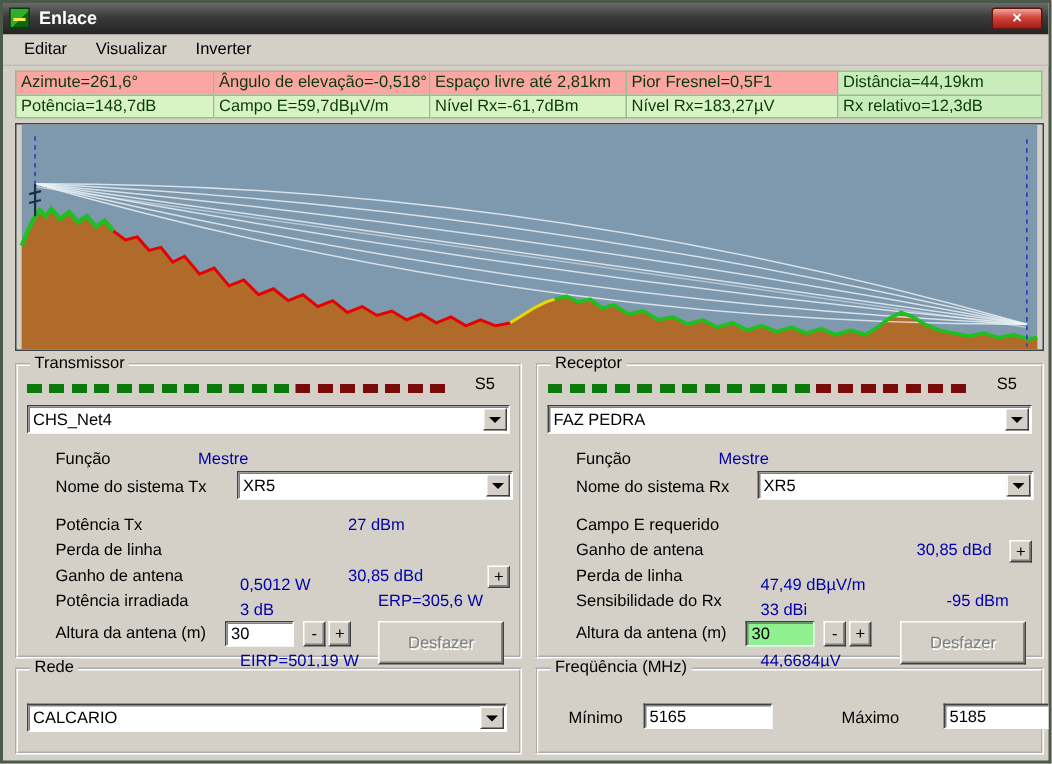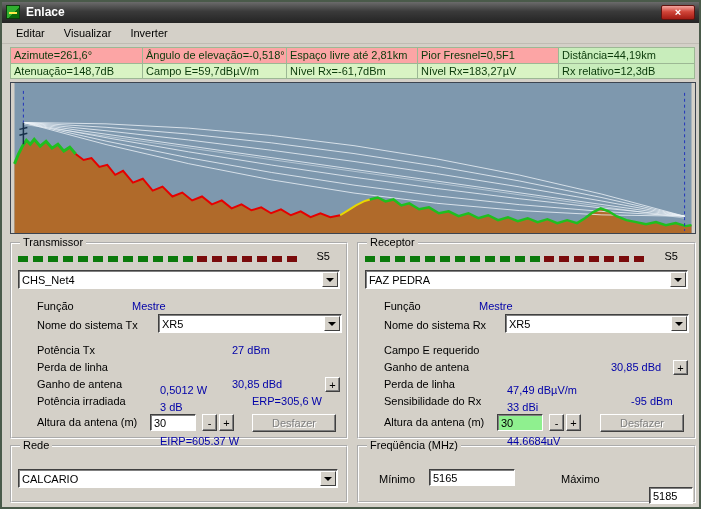--- a/index.html
+++ b/index.html
@@ -110,21 +110,21 @@
   .field.green { background:#8FF08F; }
   .btn {
     position:absolute; background:#D4D0C8; color:#000;
     border:1px solid; border-color:#fff #404040 #404040 #fff;
     box-shadow:inset -1px -1px 0 #808080;
     font-family:"Liberation Sans",sans-serif; font-size:11px; text-align:center;
     padding:0; line-height:14px; cursor:pointer;
   }
   .btn.tiny { width:15px; height:17px; }
   .btn.plusg { right:2px; top:1px; width:15px; height:15px; }
-  .btn.undo { right:6px; top:0; width:84px; height:18px; color:#808080; text-shadow:1px 1px 0 #fff; line-height:16px;text-align:center; }
+  .btn.undo { right:6px; top:0; width:84px; height:29px; color:#808080; text-shadow:1px 1px 0 #fff; line-height:16px;text-align:center; }
 
   .flabel { position:absolute; font-size:11px; color:#000; }
 </style>
 </head>
 <body>
 
 <div class="window">
 
   <div class="titlebar">
     <span class="app-icon"></span>
@@ -140,21 +140,21 @@
 
   <div class="infobar">
     <div class="info-row r1">
       <div class="info-cell c1">Azimute=261,6°</div>
       <div class="info-cell c2">Ângulo de elevação=-0,518°</div>
       <div class="info-cell c3">Espaço livre até 2,81km</div>
       <div class="info-cell c4">Pior Fresnel=0,5F1</div>
       <div class="info-cell c5">Distância=44,19km</div>
     </div>
     <div class="info-row r2">
-      <div class="info-cell c1">Atenuação=148,7dB</div>
+      <div class="info-cell c1">Potência=148,7dB</div>
       <div class="info-cell c2">Campo E=59,7dBµV/m</div>
       <div class="info-cell c3">Nível Rx=-61,7dBm</div>
       <div class="info-cell c4">Nível Rx=183,27µV</div>
       <div class="info-cell c5">Rx relativo=12,3dB</div>
     </div>
   </div>
 
   <svg class="chart" width="686" height="152" viewBox="0 0 686 152">
     <rect x="0" y="0" width="686" height="152" fill="#7E98AE"></rect>
     <path fill="#B06A2A" stroke="none" d="M0,82 L4,72 L8,64 L12,58 L16,62 L20,57 L26,64 L32,59 L38,66 L44,62 L50,69 L56,65 L62,72 L70,78 L78,76 L86,85 L94,83 L102,93 L110,89 L120,101 L130,97 L140,109 L150,105 L160,115 L170,111 L180,119 L190,115 L200,123 L210,119 L220,127 L230,123 L240,129 L250,126 L260,132 L270,128 L280,134 L290,130 L300,136 L310,132 L320,136 L330,134 L338,129 L346,124 L354,120 L360,118 L368,116 L376,120 L384,118 L392,124 L400,122 L410,128 L420,126 L430,132 L440,130 L450,135 L460,132 L470,137 L480,134 L490,139 L500,136 L510,140 L520,137 L530,141 L540,138 L550,142 L560,139 L570,142 L578,137 L586,131 L594,127 L602,130 L610,135 L620,139 L630,141 L640,143 L650,141 L660,144 L670,142 L680,145 L686,144 L686,152 L0,152 Z"></path>
@@ -217,21 +217,21 @@
       <span class="val v1">3 dB</span>
     </div>
     <div class="grow" style="top:132px">
       <span class="lab">Ganho de antena</span>
       <span class="val v1">33 dBi</span>
       <span class="val v2">30,85 dBd</span>
       <button class="btn plusg">+</button>
     </div>
     <div class="grow" style="top:149px">
       <span class="lab">Potência irradiada</span>
-      <span class="val v1">EIRP=605,37 W</span>
+      <span class="val v1">EIRP=501,19 W</span>
       <span class="val v2" style="left:232px">ERP=305,6 W</span>
     </div>
 
     <div class="grow" style="top:170px; height:18px;">
       <span class="lab">Altura da antena (m)</span>
       <input class="field" style="left: 130px; width: 46px; top: 0px;" value="30">
       <button class="btn tiny" style="left:182px; top:0;">-</button>
       <button class="btn tiny" style="left:199px; top:0;">+</button>
       <button class="btn undo">Desfazer</button>
     </div>
@@ -298,16 +298,16 @@
       <div class="combo-field">CALCARIO</div>
       <div class="combo-btn"></div>
     </div>
   </div>
 
   <div class="groupbox gb-freq">
     <span class="legend">Freqüência (MHz)</span>
     <span class="flabel" style="left:20px; top:26px;">Mínimo</span>
     <input class="field" style="left: 70px; top: 22px; width: 86px;" value="5165">
     <span class="flabel" style="left:202px; top:26px;">Máximo</span>
-    <input class="field" style="left: 270px; top: 40px; width: 44px; margin-left: 20px;" value="5185">
+    <input class="field" style="left: 270px; top: 22px; width: 72px;" value="5185">
   </div>
 
 </div>
 
 </body></html>

